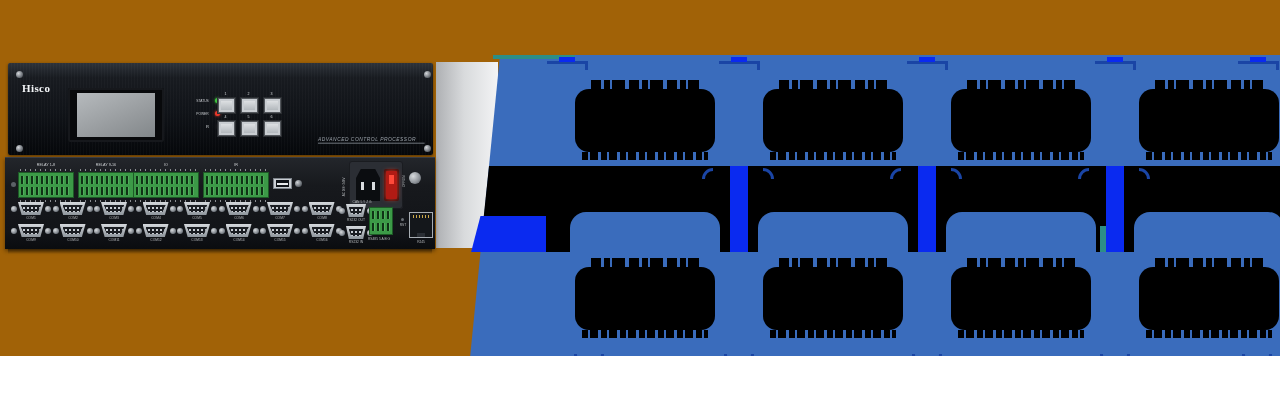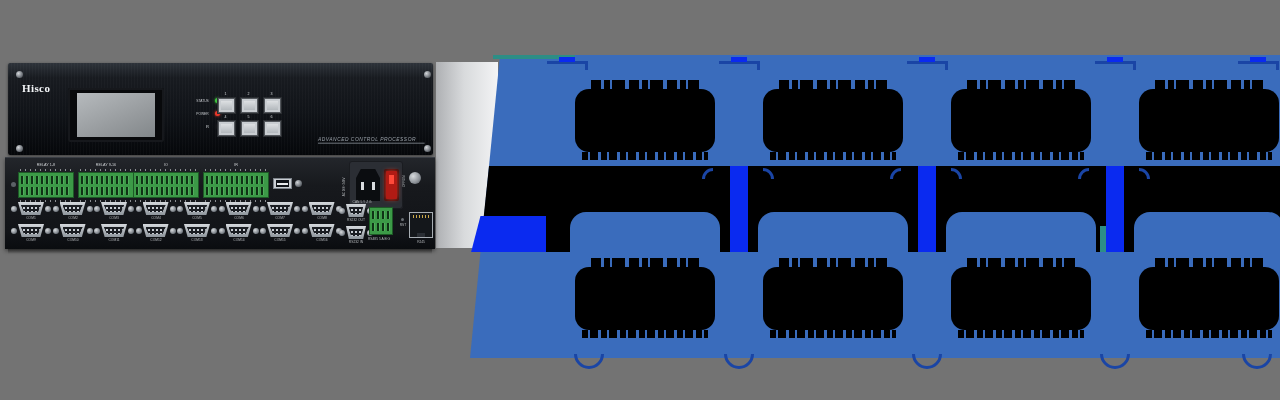--- a/index.html
+++ b/index.html
@@ -1,16 +1,16 @@
 <!DOCTYPE html>
 <html><head>
 <meta charset="utf-8">
 <style>
   html,body{margin:0;padding:0;background:#fff;}
-  #stage{position:relative;width:1280px;height:400px;background:#737373;overflow:hidden;
+  #stage{position:relative;width:1280px;height:356px;background:#a16207;overflow:hidden;
          font-family:"Liberation Sans",sans-serif;}
   .abs{position:absolute;}
 
   
   #photo-bg{left:436px;top:62px;width:62px;height:186px;
     background:linear-gradient(90deg,#aeb0b3,#d8dadc 45%,#f3f4f5);}
   #front-panel{left:8px;top:63px;width:425px;height:92px;border-radius:2px;
     background:linear-gradient(180deg,#2e333a 0%,#181b20 16%,#101318 55%,#05070a 100%);
     box-shadow:0 1px 3px rgba(0,0,0,.5);}
   #front-panel::before{content:"";position:absolute;inset:0;

